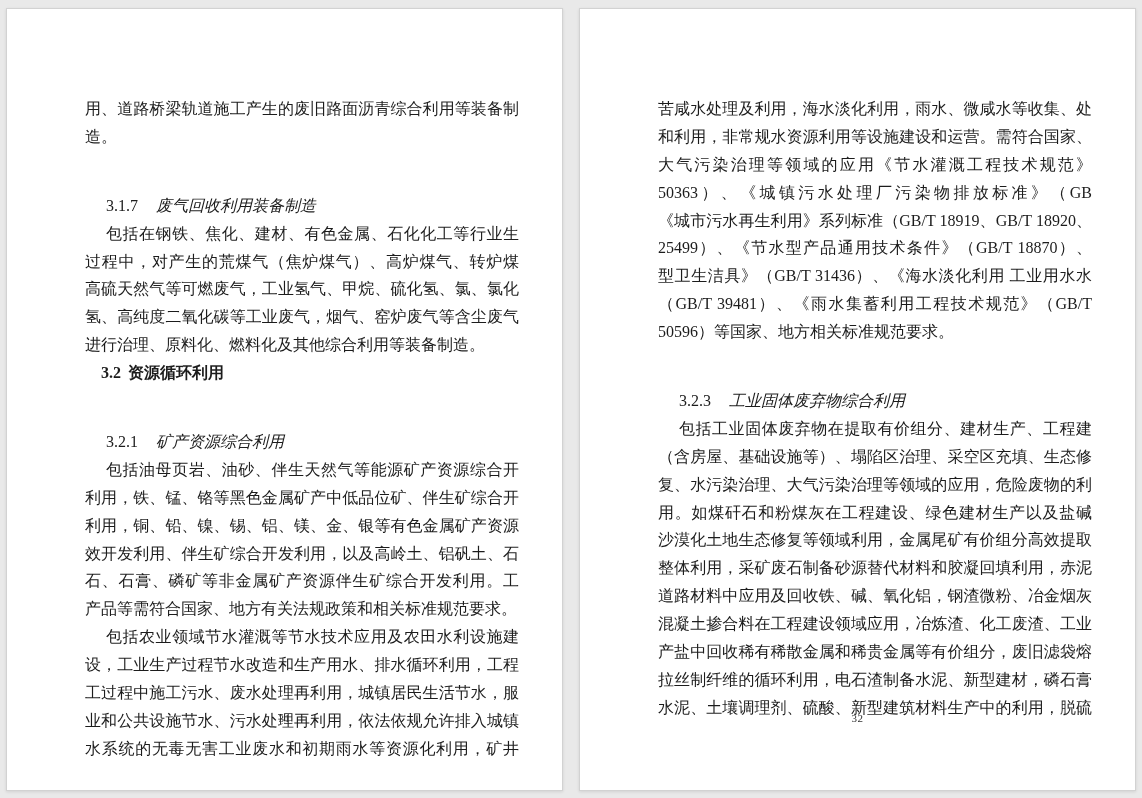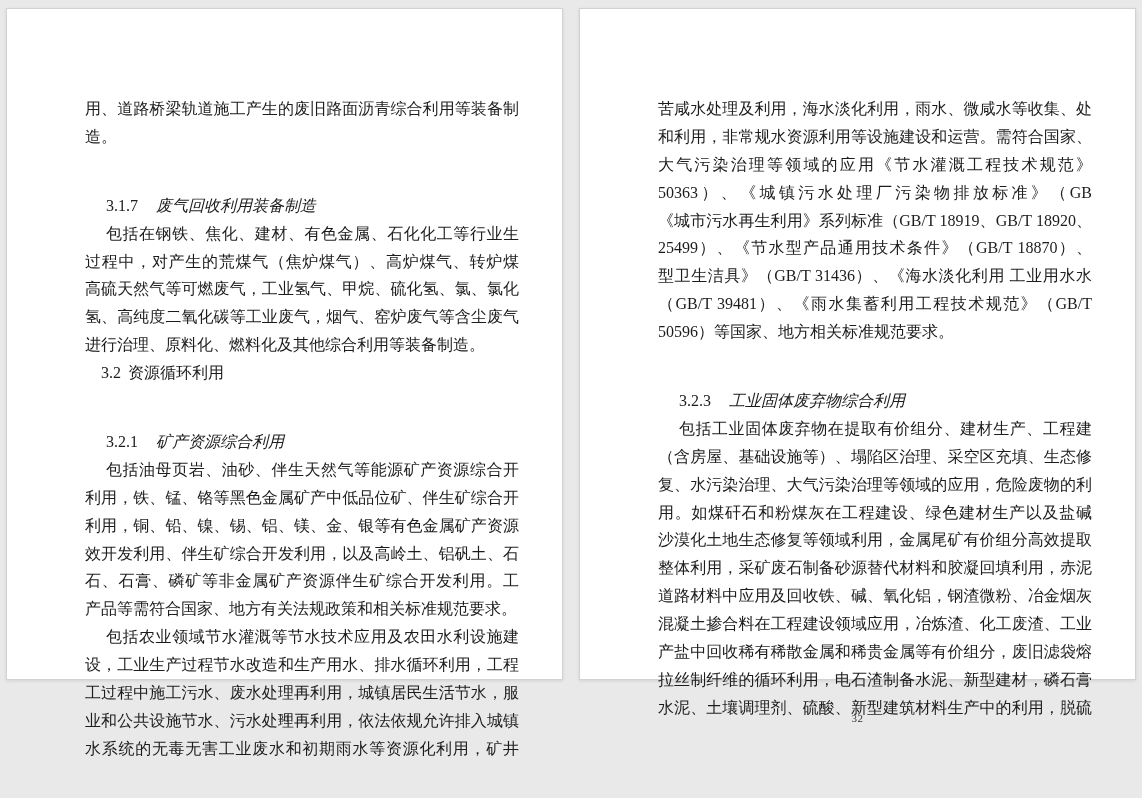--- a/index.html
+++ b/index.html
@@ -11,21 +11,21 @@
     overflow: hidden;
     font-family: "Liberation Serif", "DejaVu Serif", serif;
   }
   .spread {
     display: flex;
     gap: 16px;
     padding: 8px 6px 0 6px;
   }
   .page {
     width: 557px;
-    height: 672px;
+    height: 783px;
     background: #ffffff;
     border: 1px solid #d2d2d2;
     box-shadow: 0 1px 3px rgba(0,0,0,0.10);
     box-sizing: border-box;
     position: relative;
     color: #1c1c1c;
   }
   .lines {
     padding: 86px 43px 0 78px;
   }
@@ -47,21 +47,21 @@
     text-align: justify;
     text-align-last: justify;
   }
   
   .line.pe {
     text-align: left;
   }
   
   .line.h2 {
     text-indent: 16px;
-    font-weight: normal;
+    font-weight: bold;
   }
   .line.h2 .hnum { margin-right: 7px; font-style: normal; }
   
   .line.h3 {
     text-indent: 21px;
     margin-top: 41px;
   }
   .line.h3 .hnum {
     margin-right: 18px;
     font-style: normal;

